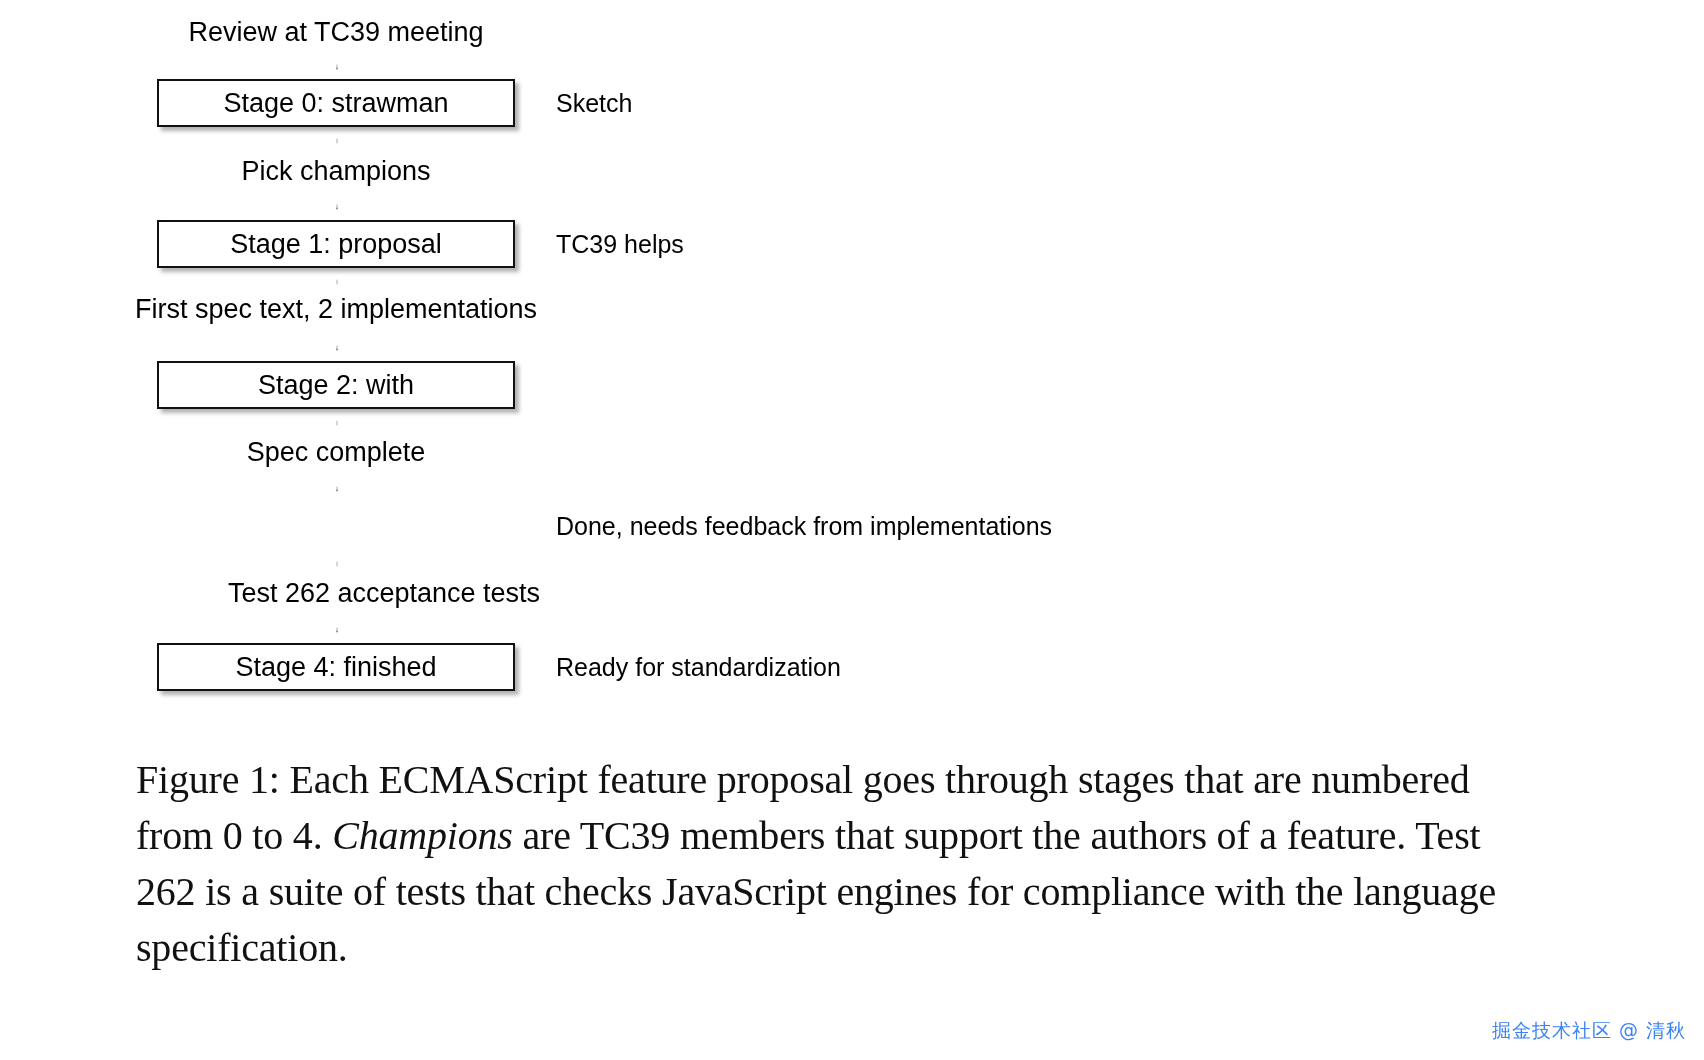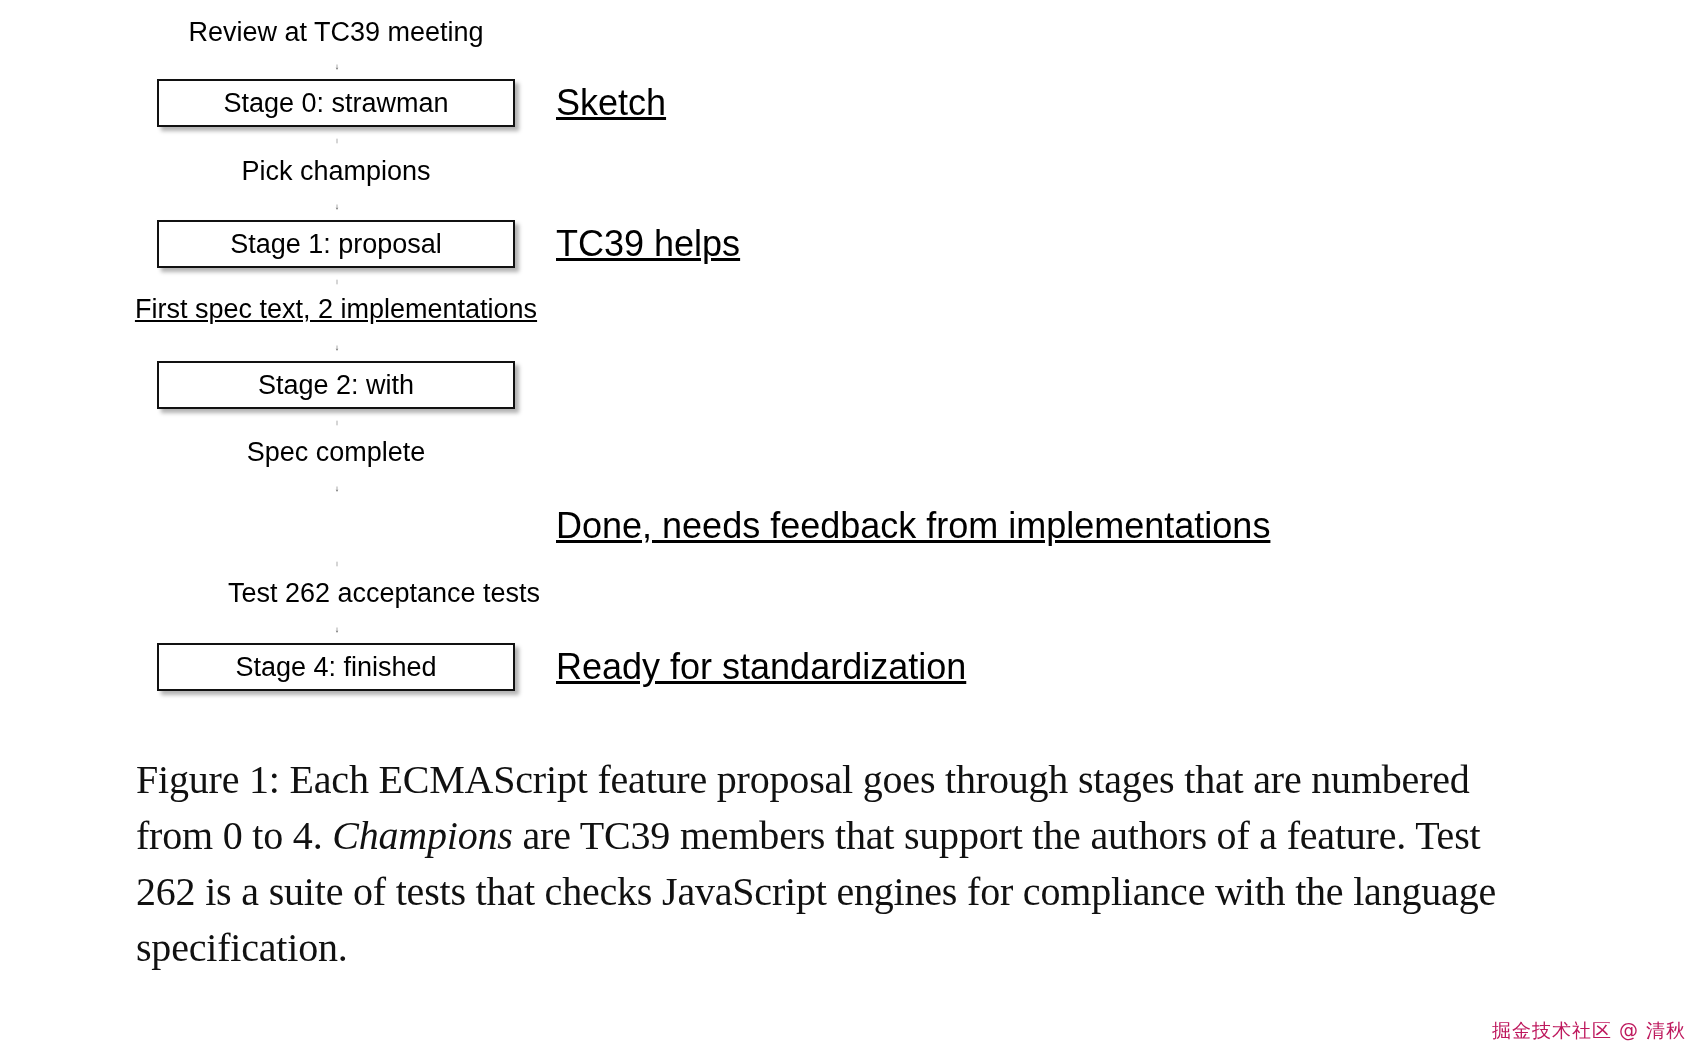--- a/index.html
+++ b/index.html
@@ -65,24 +65,23 @@
   }
 
   .stage-note {
     position: absolute;
     left: 556px;
     top: 0;
     height: 48px;
     display: flex;
     align-items: center;
     font-family: "Liberation Sans", sans-serif;
-    font-size: 36px;
+    font-size: 25px;
     color: #000;
     white-space: nowrap;
-    text-decoration: underline;
   }
 
   .arrow-svg {
     position: absolute;
     overflow: visible;
   }
 
   
   #figure-caption {
     position: absolute;
@@ -98,21 +97,21 @@
   #figure-caption em {
   }
 
   
   #watermark {
     position: absolute;
     right: 18px;
     bottom: 16px;
     font-family: "DejaVu Sans", sans-serif;
     font-size: 19px;
-    color: #be185d;
+    color: #3b82f6;
     white-space: nowrap;
     letter-spacing: 1px;
   }
 </style>
 </head>
 <body>
 
 <div id="flow-diagram">
 
   <div class="edge-label" style="left:336px; top:16px;">Review at TC39 meeting</div>
@@ -144,21 +143,21 @@
     <div class="stage-box">
       <span class="stage-box-label">Stage 1: proposal</span>
     </div>
     <div class="stage-note">TC39 helps</div>
   </div>
 
   <svg class="arrow-svg" style="left:336px; top:268px; width:2px; height:28px;" viewBox="0 0 12 28" width="12" height="28">
     <line x1="6" y1="0" x2="6" y2="28" stroke="#000" stroke-width="2"></line>
   </svg>
 
-  <div class="edge-label" style="left:336px; top:293px;text-decoration:underline;">First spec text, 2 implementations</div>
+  <div class="edge-label" style="left:336px; top:293px;">First spec text, 2 implementations</div>
 
   <svg class="arrow-svg" style="left:336px; top:333px; width:2px; height:30px;" viewBox="0 0 12 30" width="12" height="30">
     <line x1="6" y1="0" x2="6" y2="28" stroke="#000" stroke-width="2"></line>
     <path d="M1.5,19 L6,29 L10.5,19" fill="none" stroke="#000" stroke-width="2"></path>
   </svg>
 
   <div class="stage-row" style="top:361px;">
     <div class="stage-box">
       <span class="stage-box-label">Stage 2: with</span>
     </div>

